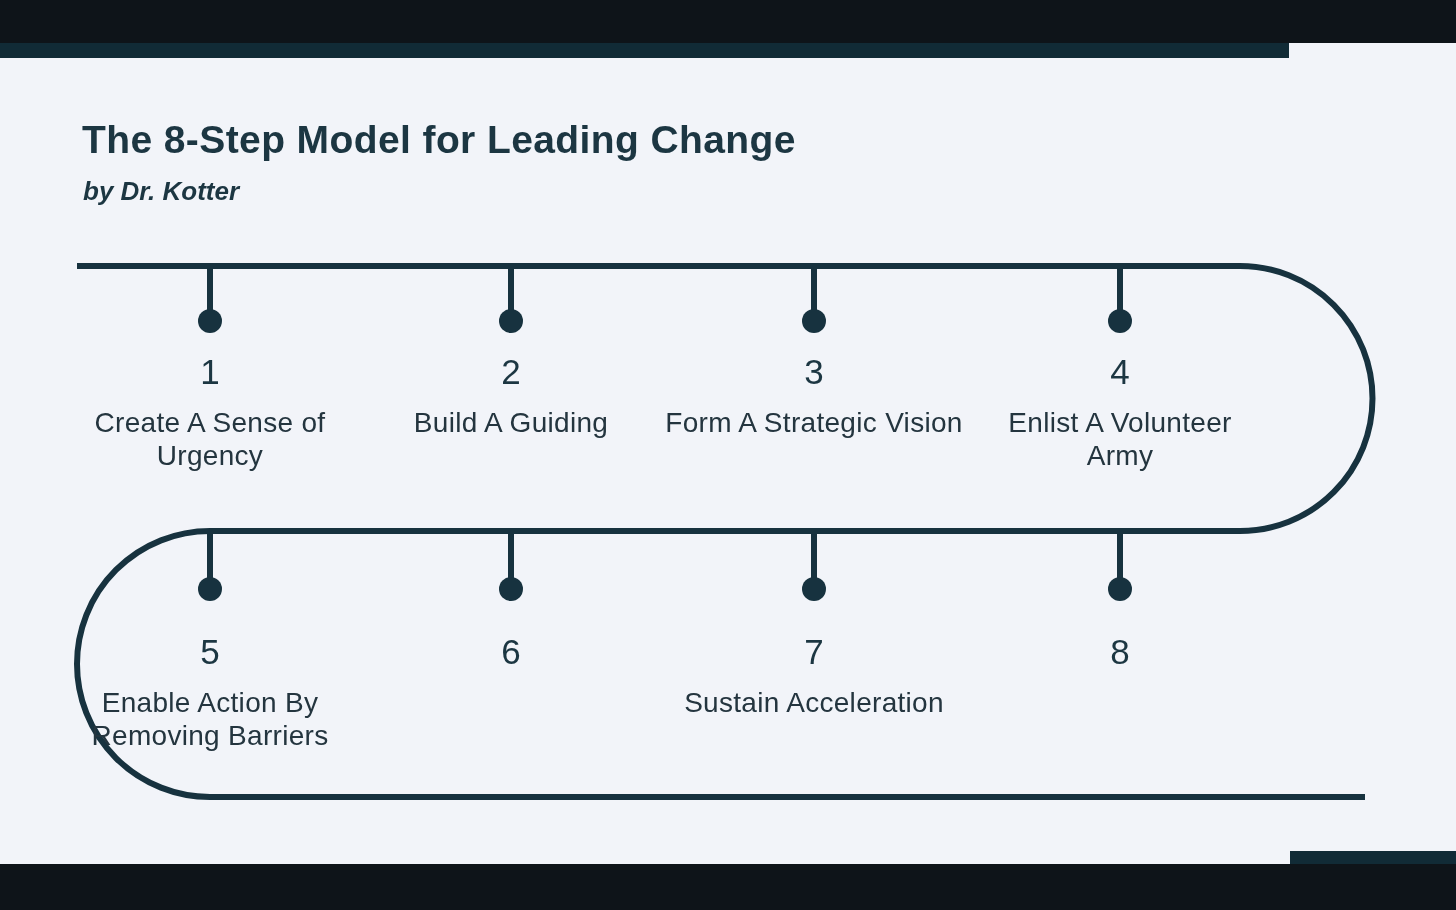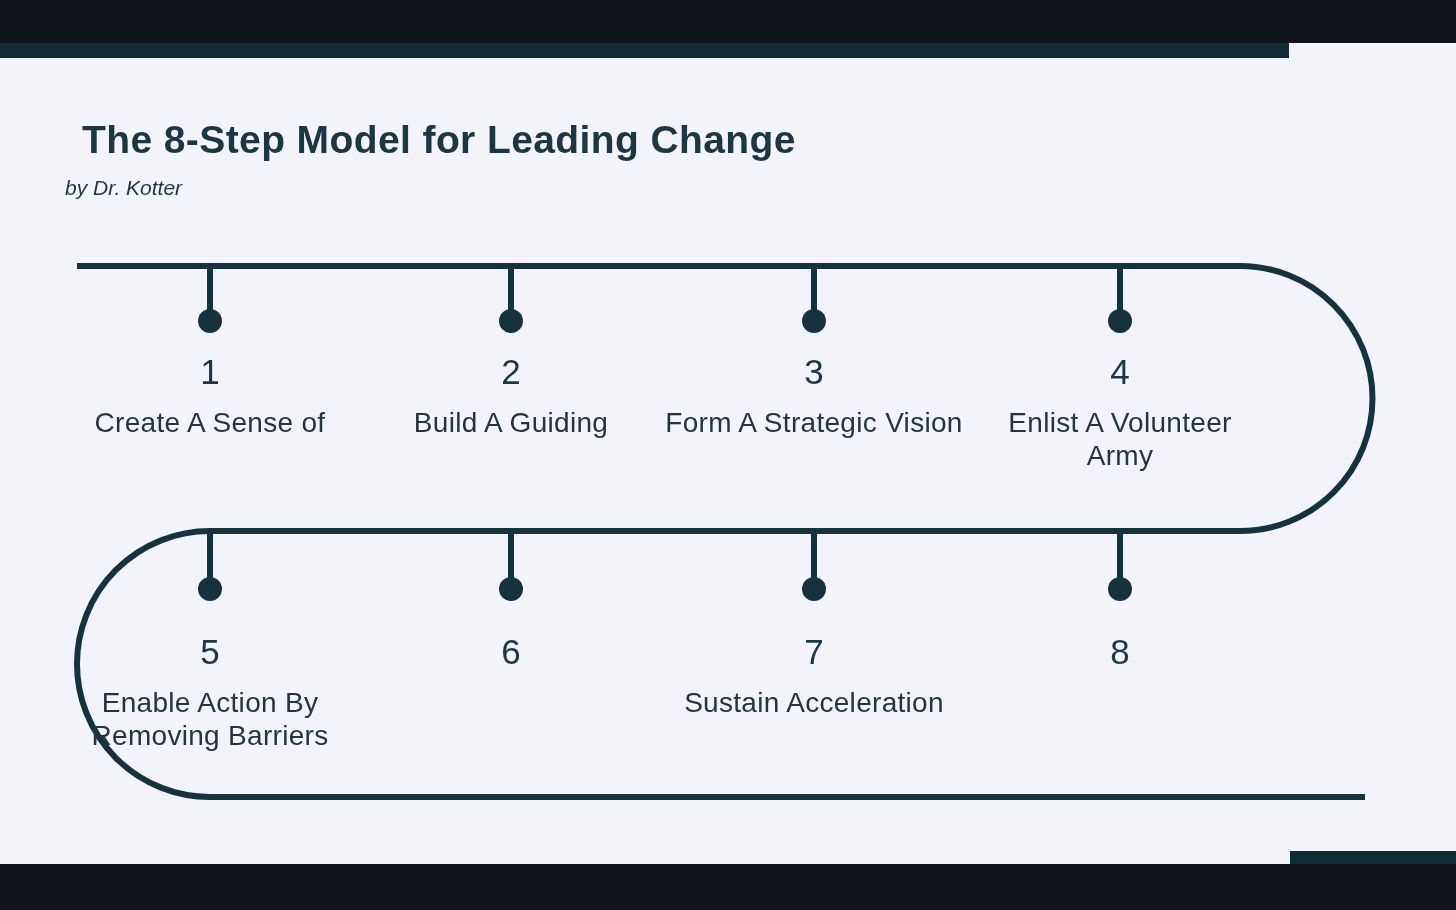--- a/index.html
+++ b/index.html
@@ -42,22 +42,22 @@
     position:absolute; left:1290px; top:851px;
     width:166px; height:13px;
     background: var(--c-strip);
   }
   .title{
     position:absolute; left:82px; top:118px;
     font-size:39px; font-weight:800; letter-spacing:0.4px;
     color: var(--c-title);
   }
   .subtitle{
-    position:absolute; left:65px; top:176px;
-    font-size:21px; font-style:italic; font-weight:400;
+    position:absolute; left:83px; top:176px;
+    font-size:26px; font-style:italic; font-weight:700;
     color: var(--c-title);
   }
   .timeline-svg{
     position:absolute; left:0; top:0;
     width:1456px; height:910px;
   }
   .timeline-svg .tl-path{
     fill:none; stroke: var(--c-timeline); stroke-width:6;
   }
   .timeline-svg .tl-stem{
@@ -132,20 +132,21 @@
           <circle class="tl-dot" cx="1120" cy="589" r="12"></circle>
         </g>
       </g>
   </svg>
 
   <div id="steps-layer">
       <div class="step" style="left: 50px; top: 352px;">
         <div class="step-number">1</div>
         <div class="step-label">
           <div>Create A Sense of</div>
+          <div>Urgency</div>
         </div>
       </div>
       <div class="step" style="left: 351px; top: 352px;">
         <div class="step-number">2</div>
         <div class="step-label">
           <div>Build A Guiding</div>
         </div>
       </div>
       <div class="step" style="left: 654px; top: 352px;">
         <div class="step-number">3</div>

